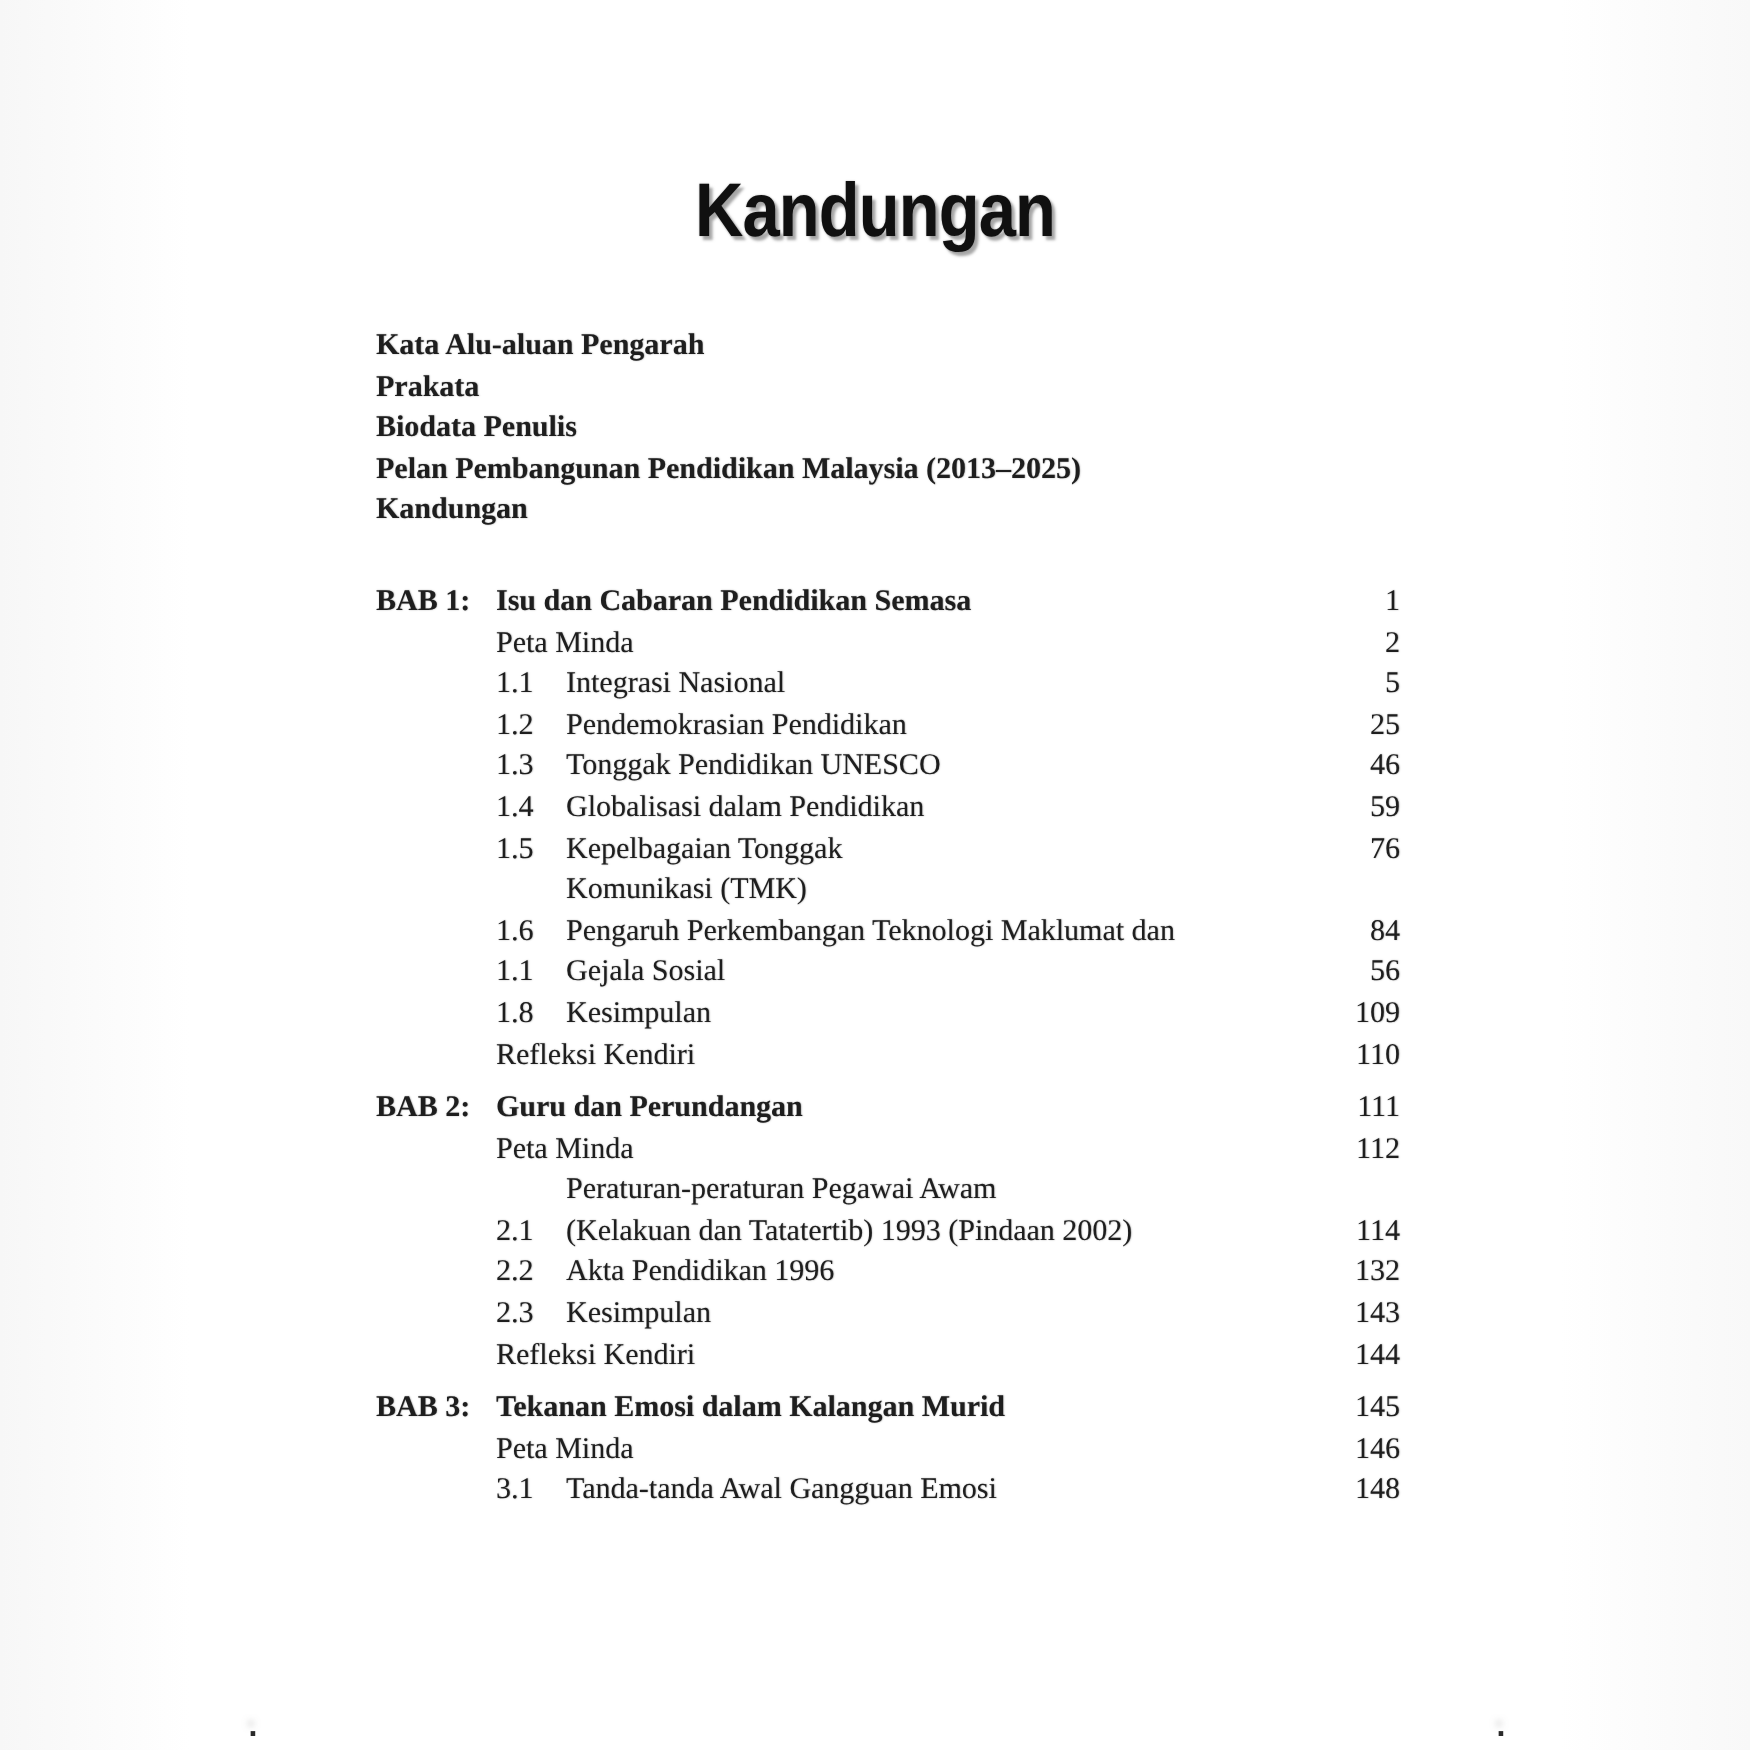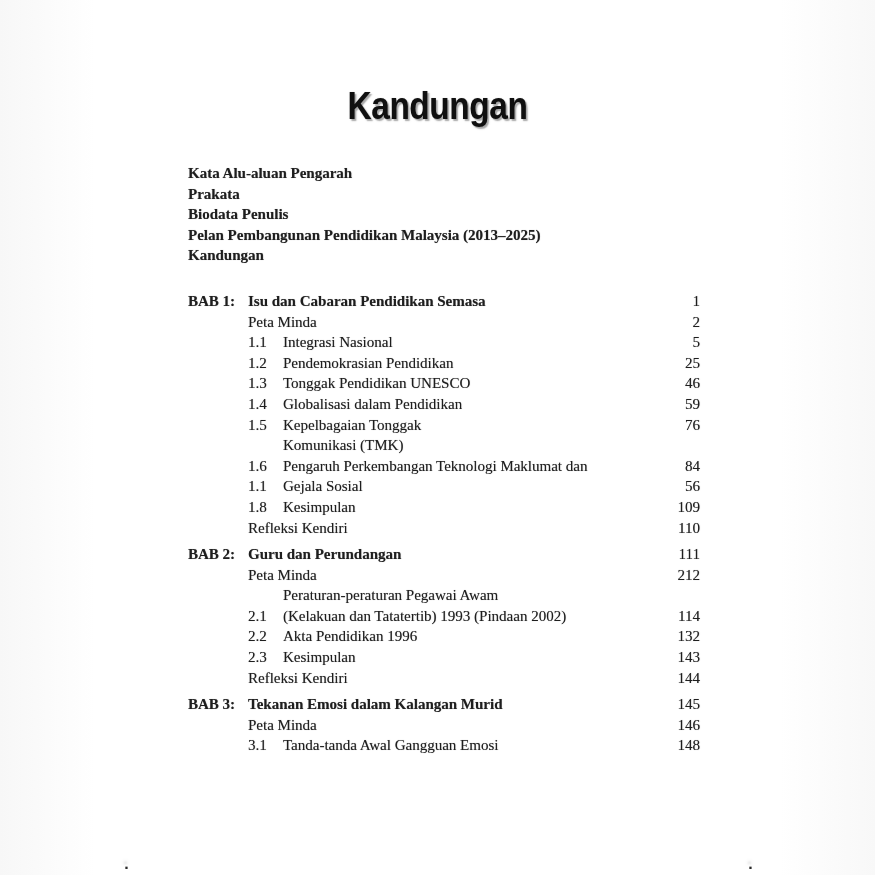--- a/index.html
+++ b/index.html
@@ -127,21 +127,21 @@
     </div>
 
     <div class="chapter">
       <div class="row">
         <div class="c-label">BAB 2:</div>
         <div class="c-title">Guru dan Perundangan</div>
         <div class="c-page">111</div>
       </div>
       <div class="row entry">
         <div class="c-text">Peta Minda</div>
-        <div class="c-page">212</div>
+        <div class="c-page">112</div>
       </div>
       <div class="row entry">
         <div class="c-num">2.1</div>
         <div class="c-text">
           <div>Peraturan-peraturan Pegawai Awam</div>
           <div>(Kelakuan dan Tatatertib) 1993 (Pindaan 2002)</div>
         </div>
         <div class="c-page">114</div>
       </div>
       <div class="row entry">

